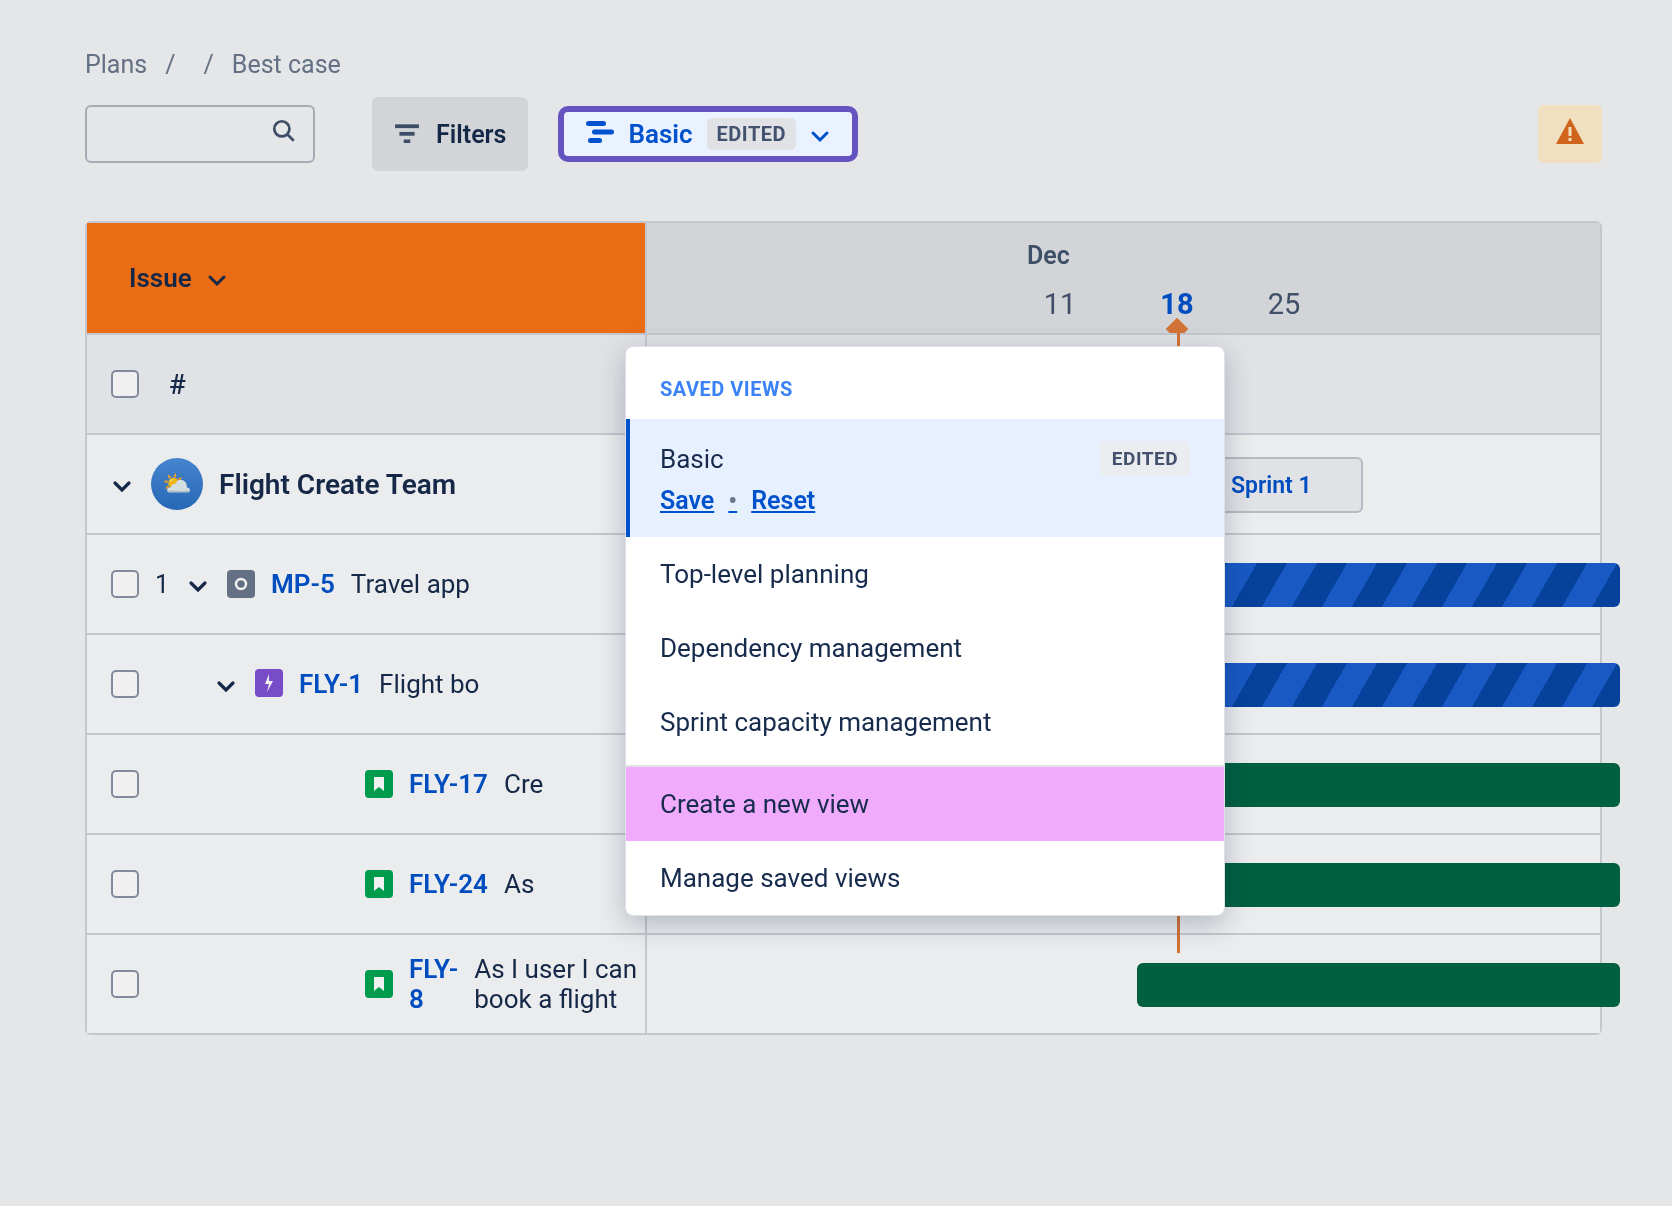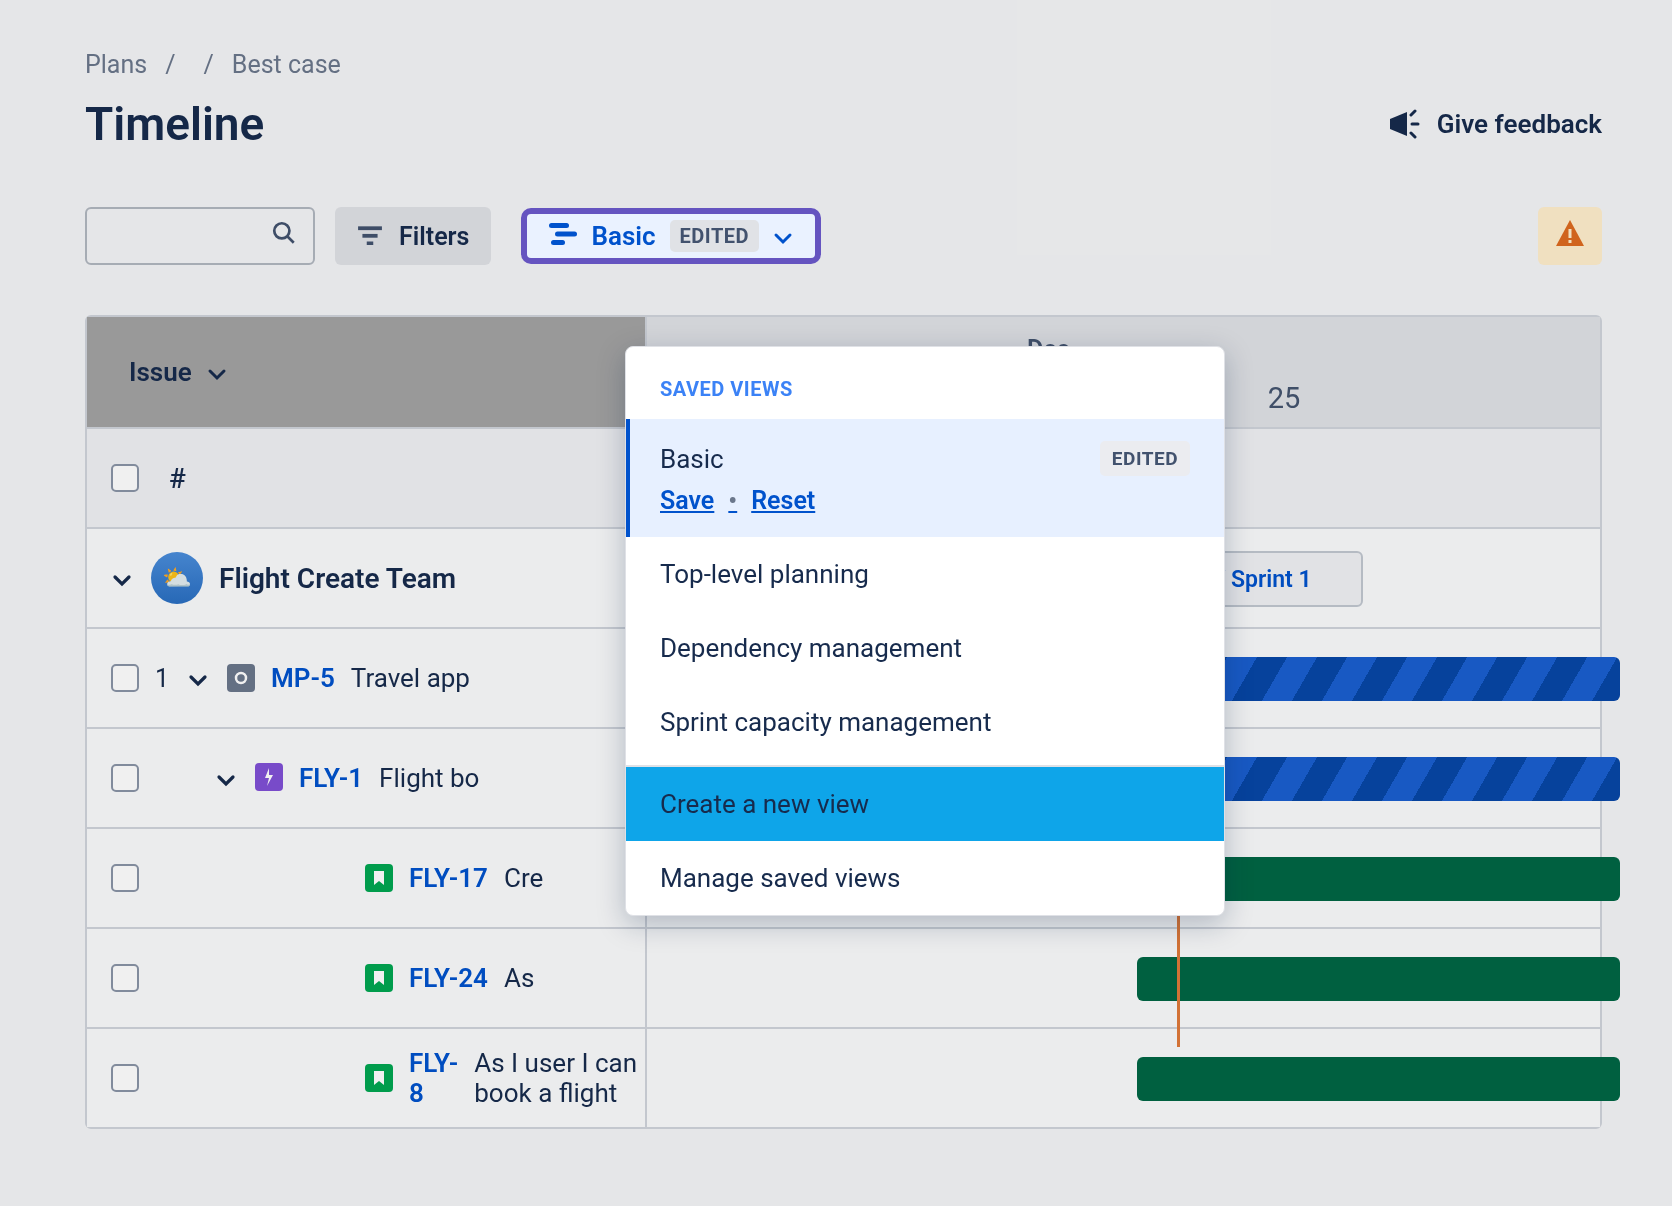--- a/index.html
+++ b/index.html
@@ -77,31 +77,32 @@
     border: 2px solid #b1b7c0;
     border-radius: 6px;
     background: #f4f5f7;
     display: flex;
     align-items: center;
     justify-content: flex-end;
     padding-right: 16px;
   }
   .search-icon { color: #42526e; }
   .filters-btn {
-    height: 58px;
+    height: 74px;
     padding: 0 22px;
     background: #e0e2e6;
     border-radius: 6px;
     display: flex;
     align-items: center;
     gap: 16px;
     font-size: 25px;
     font-weight: 600;
     color: #172b4d;
     cursor: pointer;
+    margin-left: 37px;
   }
   .filter-icon { color: #42526e; }
 
   .view-btn {
     position: relative;
     z-index: 10;
     height: 56px;
     padding: 0 22px;
     background: #eaf2ff;
     border: 6px solid #6554c0;
@@ -149,21 +150,21 @@
     display: flex;
     height: 110px;
   }
   .issue-col {
     width: 560px;
     display: flex;
     align-items: center;
     padding-left: 42px;
     gap: 14px;
     border-right: 2px solid #d0d4db;
-    background: #a3a3a3;
+    background: #f97316;
     font-size: 26px;
     font-weight: 600;
     color: #172b4d;
   }
   .timeline-col {
     flex: 1;
     background: #e0e2e6;
     position: relative;
   }
   .tl-month {
@@ -349,51 +350,39 @@
   .edited-badge2 {
     background: #ebecf0;
     color: #42526e;
     font-size: 19px;
     font-weight: 700;
     letter-spacing: .5px;
     padding: 6px 12px;
     border-radius: 5px;
   }
   .dd-divider { height: 2px; background: #dfe1e6; margin-top: 6px;}
-  .dd-item.hover { background:#0ea5e9; }
+  .dd-item.hover { background:#f0abfc; }
 
   .indent-1 { padding-left: 60px;}
   .indent-2 { padding-left: 210px;}
 </style>
 </head>
 <body>
 
 <div class="dim-overlay"></div>
 
 <div class="page">
 
   <div class="breadcrumb">
     <a href="#">Plans</a>
     <span class="slash">/</span>
     <span class="slash">/</span>
     <a href="#">Best case</a>
   </div>
 
-  <div class="title-row">
-    <h1 class="page-title">Timeline</h1>
-    <div class="feedback">
-      <span class="megaphone">
-        <svg width="36" height="30" viewBox="0 0 36 30">
-            <path d="M3 10 L20 3 L20 27 L3 20 Z" fill="#172b4d"></path>
-            <path d="M24 6 L28 2 M25 15 L31 15 M24 24 L28 28" stroke="#172b4d" stroke-width="3" stroke-linecap="round"></path>
-          </svg>
-      </span>
-      <span>Give feedback</span>
-    </div>
-  </div>
 
   <div class="toolbar">
     <div class="search-box">
       <span class="search-icon">
         <svg width="26" height="26" viewBox="0 0 24 24" fill="none" stroke="currentColor" stroke-width="2.5">
             <circle cx="10" cy="10" r="7"></circle>
             <line x1="21" y1="21" x2="15" y2="15"></line>
           </svg>
       </span>
     </div>

